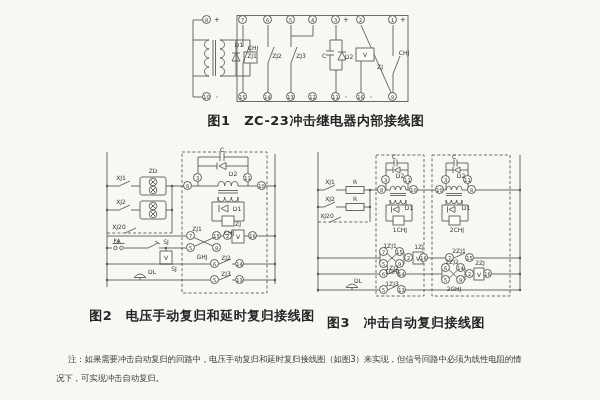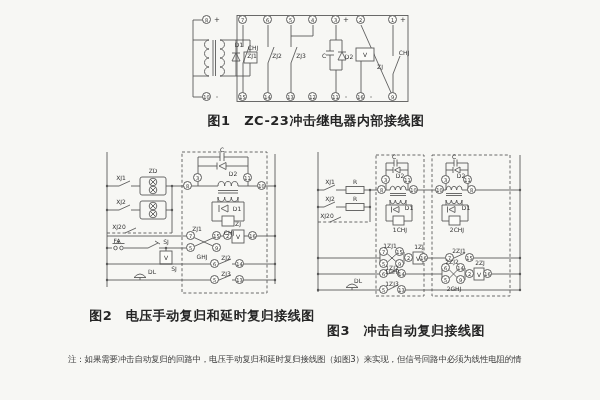--- a/index.html
+++ b/index.html
@@ -302,18 +302,19 @@
       <span class="lbl" style="left: 457px; top: 229px;">2CHJ</span>
       <span class="lbl" style="left: 459px; top: 250px;">2ZJ1</span>
       <span class="lbl" style="left: 452px; top: 261px;">2ZJ2</span>
       <span class="lbl" style="left: 454px; top: 288px;">2GHJ</span>
       <span class="lbl" style="left: 480px; top: 262px;">2ZJ</span>
       <span class="lbl" style="left: 479px; top: 274px;">V</span>
     </div>
 
   <div class="caption" style="left:300px;top:112px;">图1　ZC-23冲击继电器内部接线图</div>
   <div class="caption" style="left:186px;top:307px;">图2　电压手动复归和延时复归接线图</div>
-  <div class="caption" style="left:390px;top:322px;">图3　冲击自动复归接线图</div>
+  <div class="caption" style="left:390px;top:314px;">图3　冲击自动复归接线图</div>
 
   <div class="note">
     <span class="l1">注：如果需要冲击自动复归的回路中，电压手动复归和延时复归接线图（如图3）来实现，但信号回路中必须为线性电阻的情</span>
+    <span class="l2">况下，可实现冲击自动复归。</span>
   </div>
 </div>
 
 </body></html>

